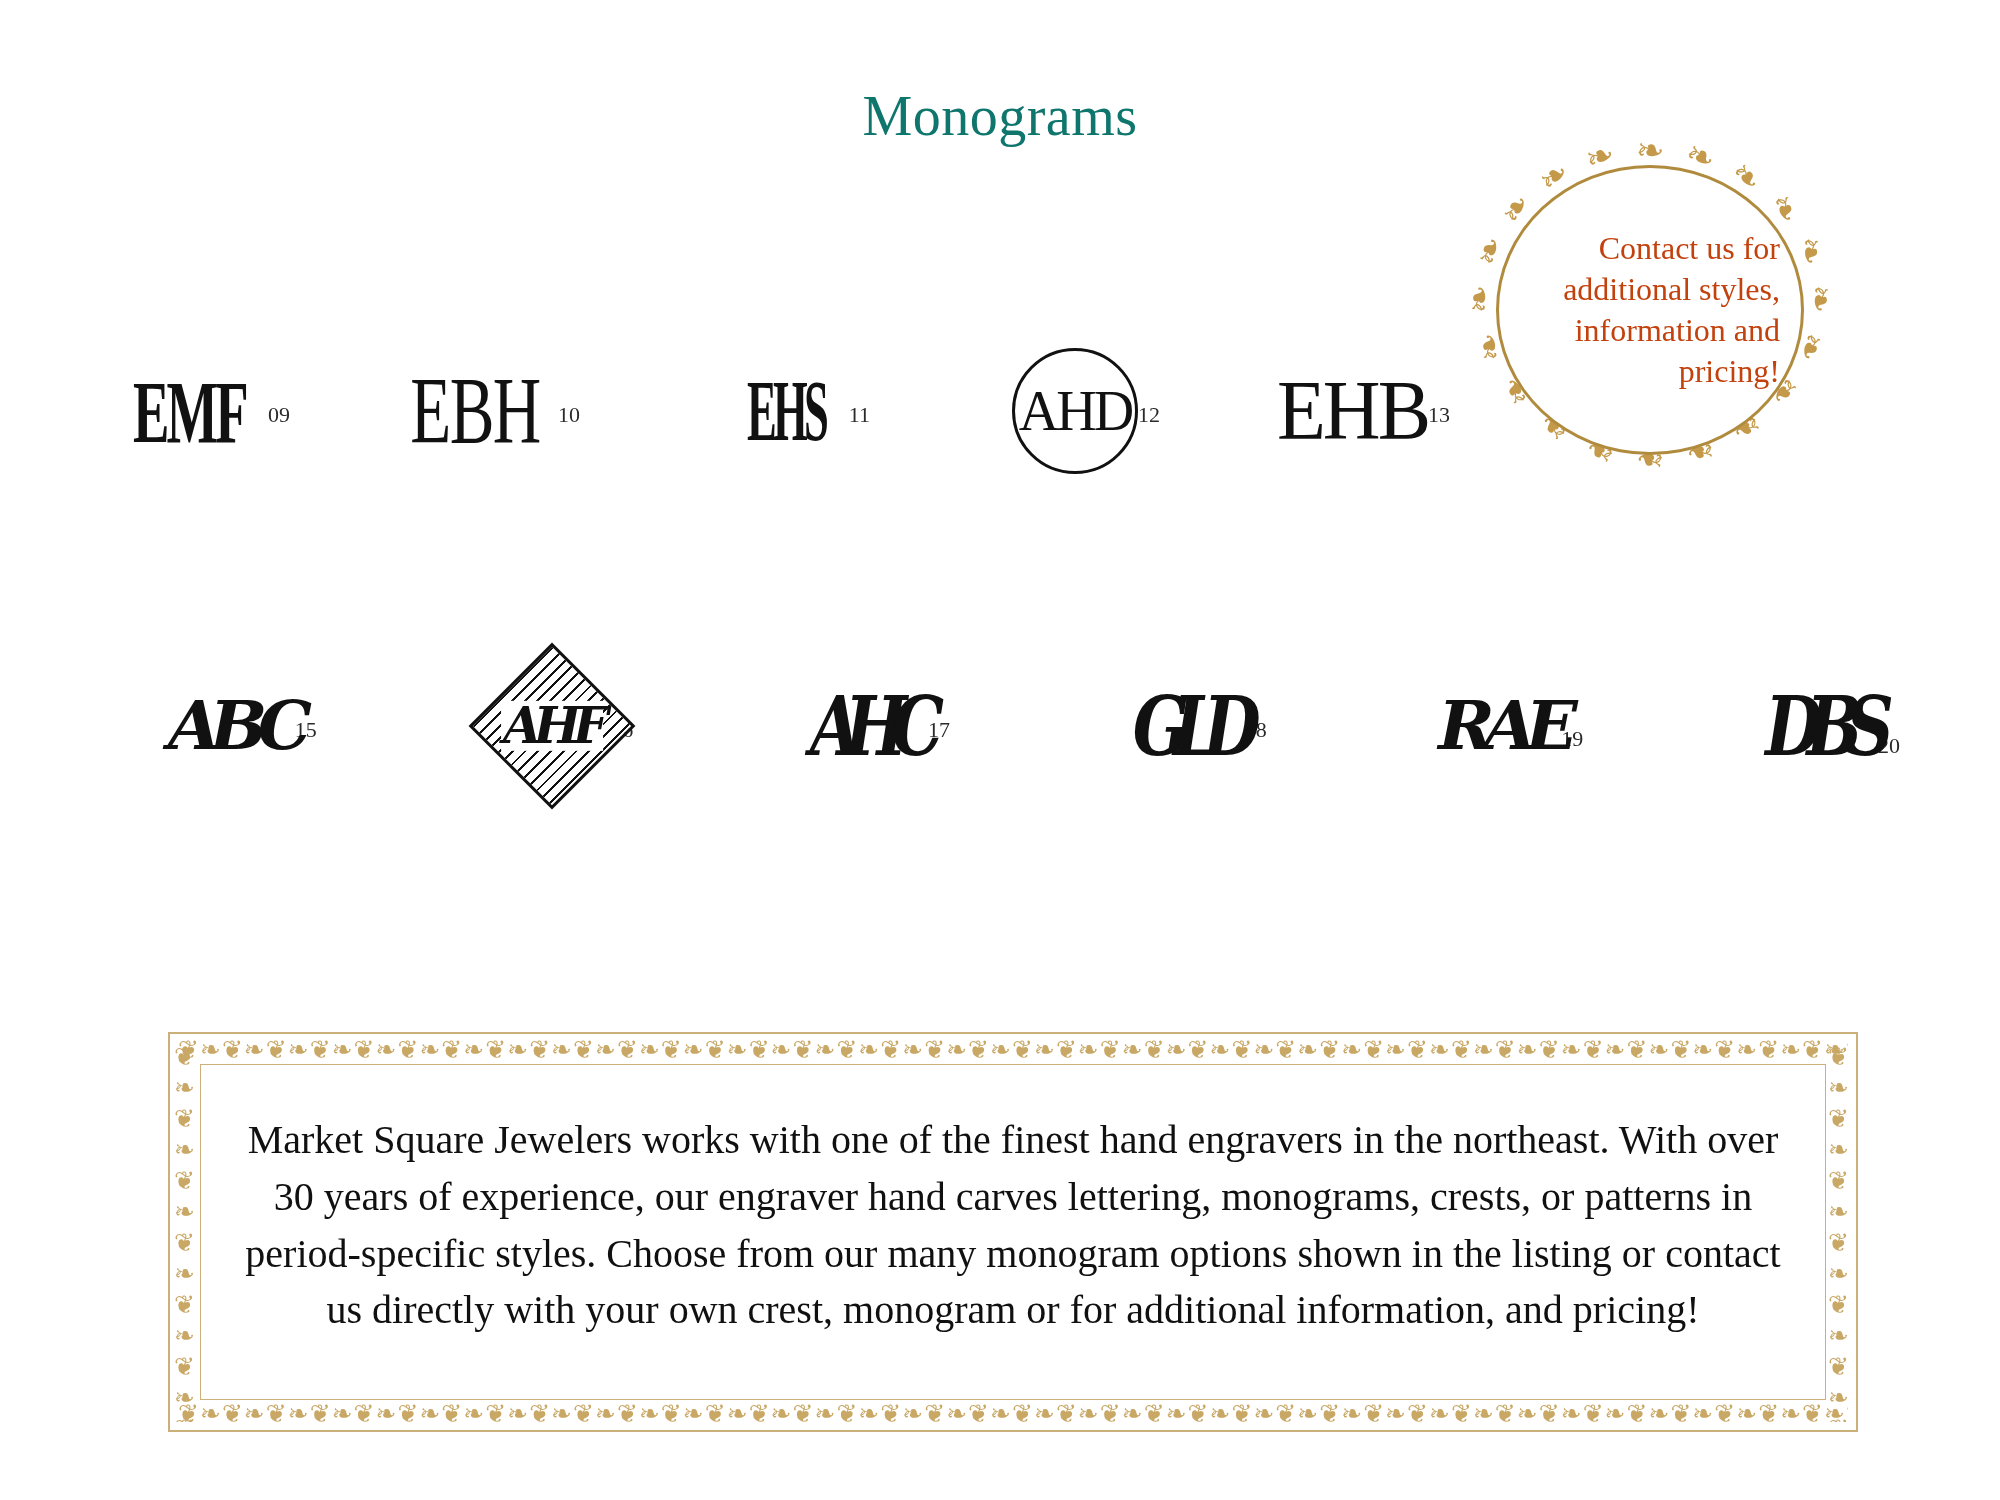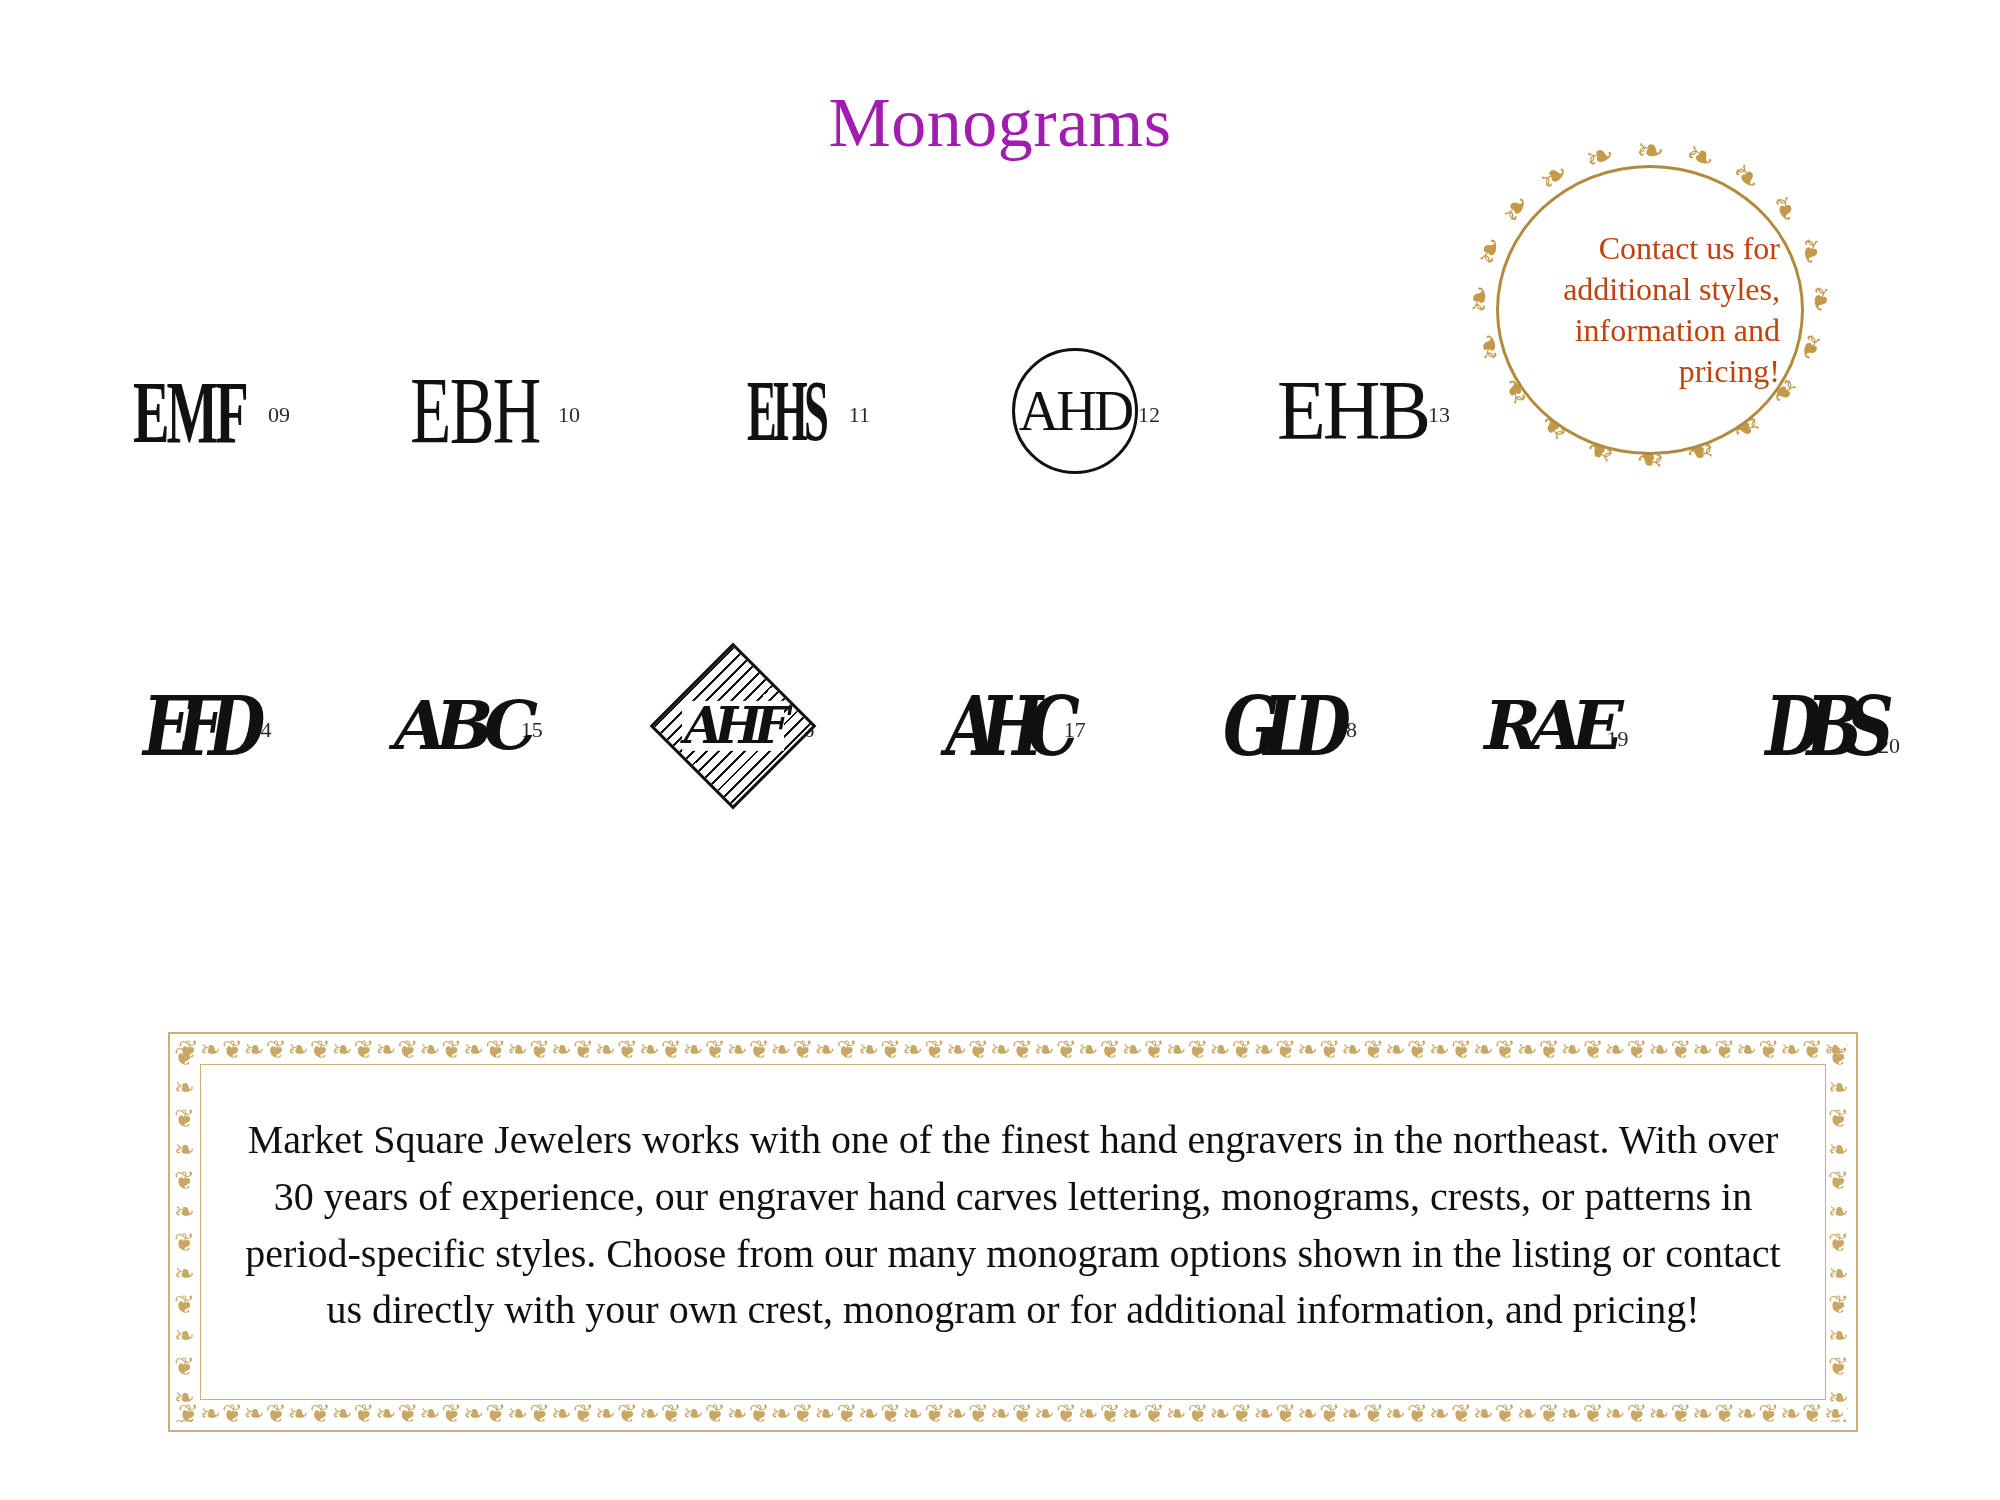--- a/index.html
+++ b/index.html
@@ -17,24 +17,24 @@
   }
 
   
   .page-title {
     position: absolute;
     top: 88px;
     left: 0;
     width: 2000px;
     text-align: center;
     font-family: "Liberation Serif", serif;
-    font-size: 70px;
+    font-size: 56px;
     font-weight: 400;
     letter-spacing: 0.5px;
-    color: #a21caf;
+    color: #0f766e;
     line-height: 1;
   }
 
   
   .row {
     position: absolute;
     left: 0;
     width: 1450px;
     display: flex;
     align-items: flex-end;
@@ -301,24 +301,20 @@
 
   <div class="mono-cell">
     <div class="mono-art style-wide-serif">EHB</div>
     <div class="mono-caption">13</div>
   </div>
 
 </div>
 
 <div class="row row-2" style="width:1900px;">
 
-  <div class="mono-cell">
-    <div class="mono-art style-script">EFD</div>
-    <div class="mono-caption">14</div>
-  </div>
 
   <div class="mono-cell">
     <div class="mono-art style-script-wide">ABC</div>
     <div class="mono-caption">15</div>
   </div>
 
   <div class="mono-cell">
     <div class="mono-art">
       <div class="style-diamond">
         <span>AHF</span>

